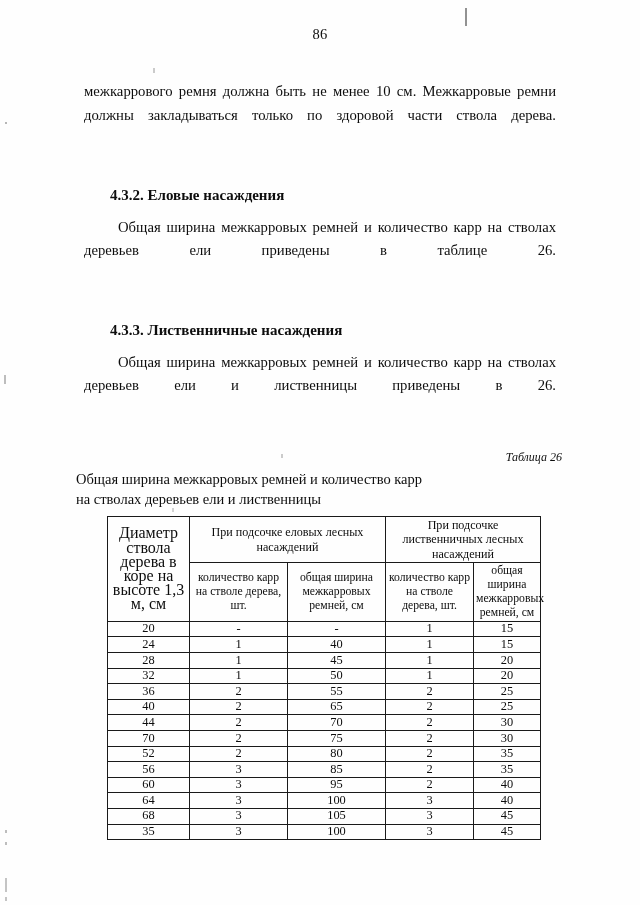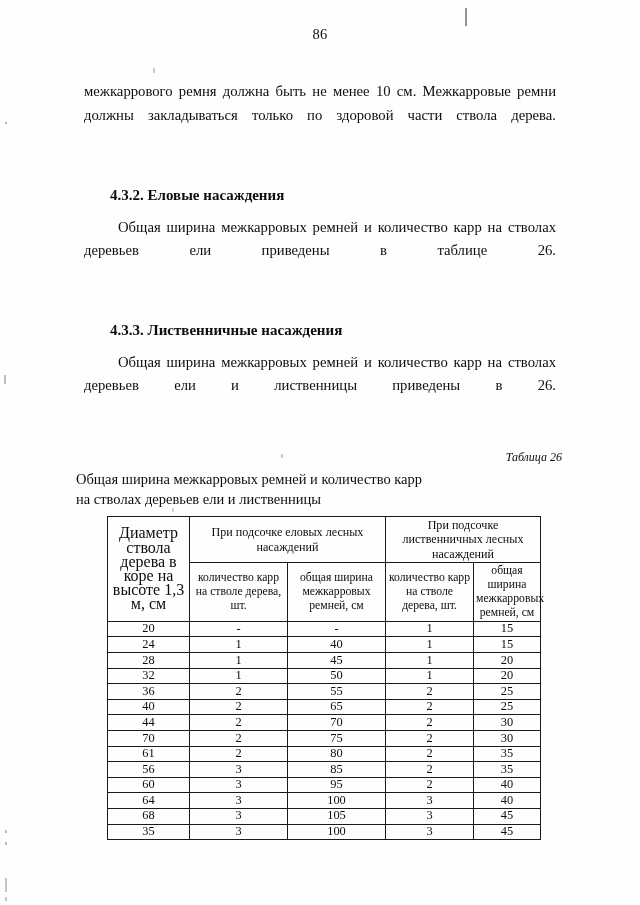--- a/index.html
+++ b/index.html
@@ -250,21 +250,21 @@
           <td>30</td>
         </tr>
         <tr>
           <td>70</td>
           <td>2</td>
           <td>75</td>
           <td>2</td>
           <td>30</td>
         </tr>
         <tr>
-          <td>61</td>
+          <td>52</td>
           <td>2</td>
           <td>80</td>
           <td>2</td>
           <td>35</td>
         </tr>
         <tr>
           <td>56</td>
           <td>3</td>
           <td>85</td>
           <td>2</td>

